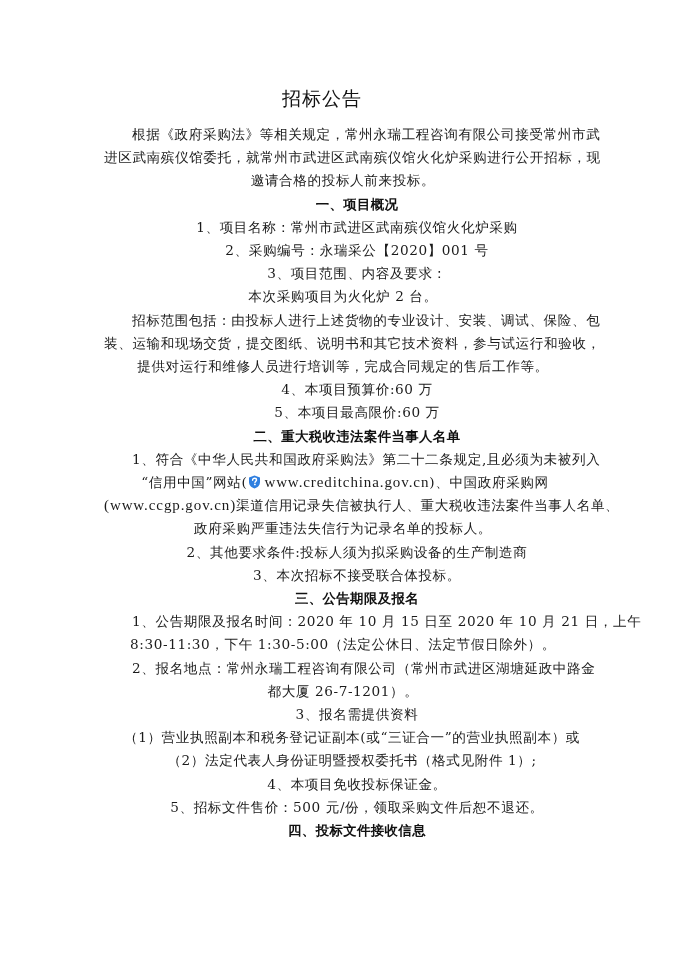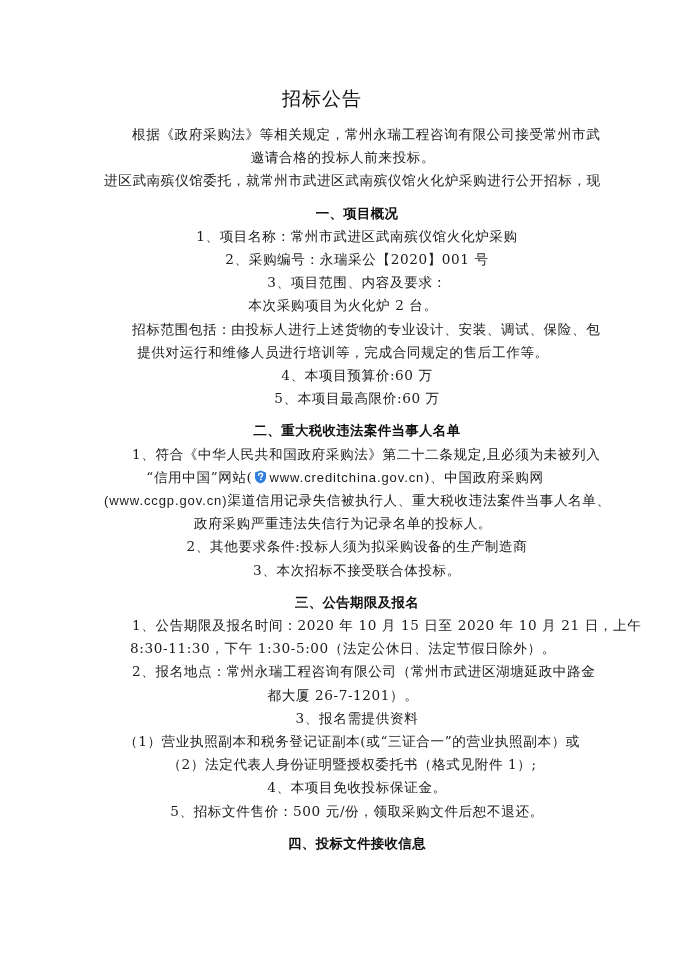--- a/index.html
+++ b/index.html
@@ -51,54 +51,54 @@
     }
     .ind { padding-left: 28px; }
     .ind1 { padding-left: 4px; }
     .ind2 { padding-left: 18px; }
     .bold {
       font-family: "DejaVu Sans", "Liberation Sans", sans-serif;
       font-weight: bold;
       font-size: 13.4px;
       letter-spacing: 0.4px;
       color: #111;
-      margin-top: 9px;
     }
     .mono {
-      font-family: Liberation Sans, sans-serif;
-      font-size: 13px;
+      font-family: Liberation Serif, serif;
+      font-size: 15px;
       letter-spacing: 0.9px;
     }
     .shield-icon {
       display: inline-block;
       width: 13px;
       height: 14px;
       vertical-align: -2px;
       margin: 0 3px 0 1px;
     }
   </style>
 </head>
 <body>
 
 <div class="page">
 
   <div class="title">招标公告</div>
 
   <div class="body-text">
 
     <p class="p ind">根据《政府采购法》等相关规定，常州永瑞工程咨询有限公司接受常州市武</p>
+    <p class="p">进区武南殡仪馆委托，就常州市武进区武南殡仪馆火化炉采购进行公开招标，现</p>
     <p class="p">邀请合格的投标人前来投标。</p>
-    <p class="p">进区武南殡仪馆委托，就常州市武进区武南殡仪馆火化炉采购进行公开招标，现</p>
 
     <p class="p ind bold">一、项目概况</p>
     <p class="p ind">1、项目名称：常州市武进区武南殡仪馆火化炉采购</p>
     <p class="p ind">2、采购编号：永瑞采公【2020】001 号</p>
     <p class="p ind">3、项目范围、内容及要求：</p>
     <p class="p">本次采购项目为火化炉 2 台。</p>
     <p class="p ind">招标范围包括：由投标人进行上述货物的专业设计、安装、调试、保险、包</p>
+    <p class="p">装、运输和现场交货，提交图纸、说明书和其它技术资料，参与试运行和验收，</p>
     <p class="p">提供对运行和维修人员进行培训等，完成合同规定的售后工作等。</p>
     <p class="p ind">4、本项目预算价:60 万</p>
     <p class="p ind">5、本项目最高限价:60 万</p>
 
     <p class="p ind bold">二、重大税收违法案件当事人名单</p>
     <p class="p ind">1、符合《中华人民共和国政府采购法》第二十二条规定,且必须为未被列入</p>
     <p class="p ind1">
       <span>“信用中国”网站(</span><span class="shield-icon"><svg viewBox="0 0 13 14" width="13" height="14">
             <path d="M6.5 0.5 L12 2.5 L12 7 C12 10.3 9.5 12.6 6.5 13.5 C3.5 12.6 1 10.3 1 7 L1 2.5 Z" fill="#2f7fe0"></path>
             <path d="M4.6 5.2 C4.6 4 5.5 3.3 6.6 3.3 C7.7 3.3 8.5 4 8.5 5 C8.5 6.1 7.2 6.3 7 7.4" stroke="#ffffff" stroke-width="1.4" fill="none" stroke-linecap="round"></path>

